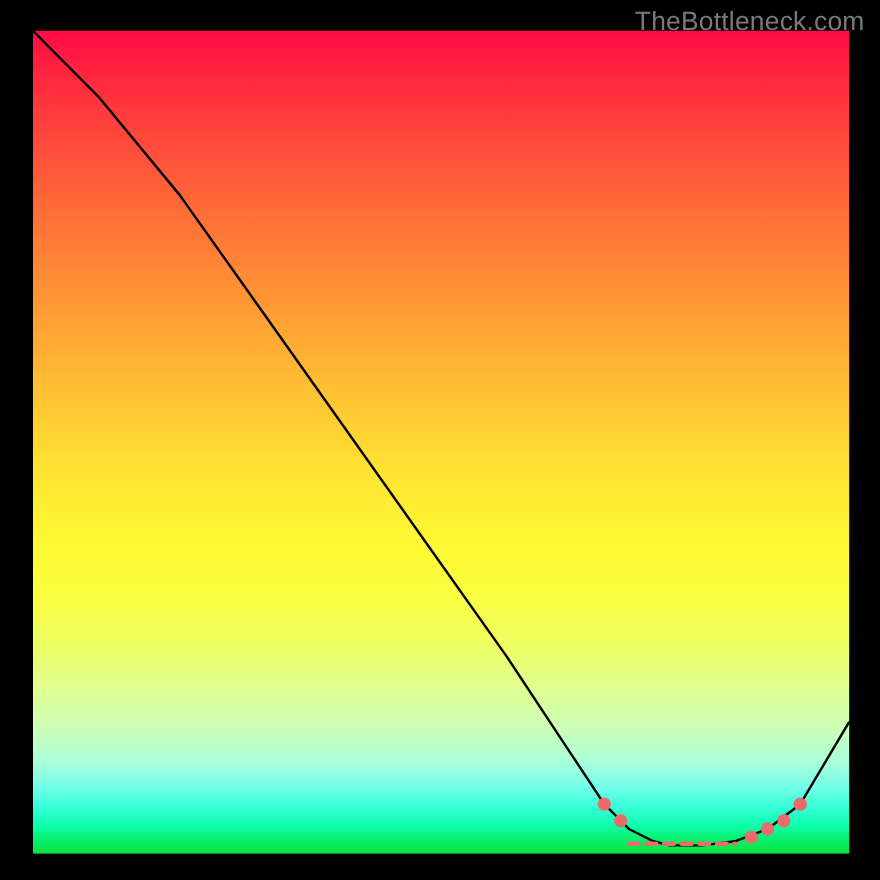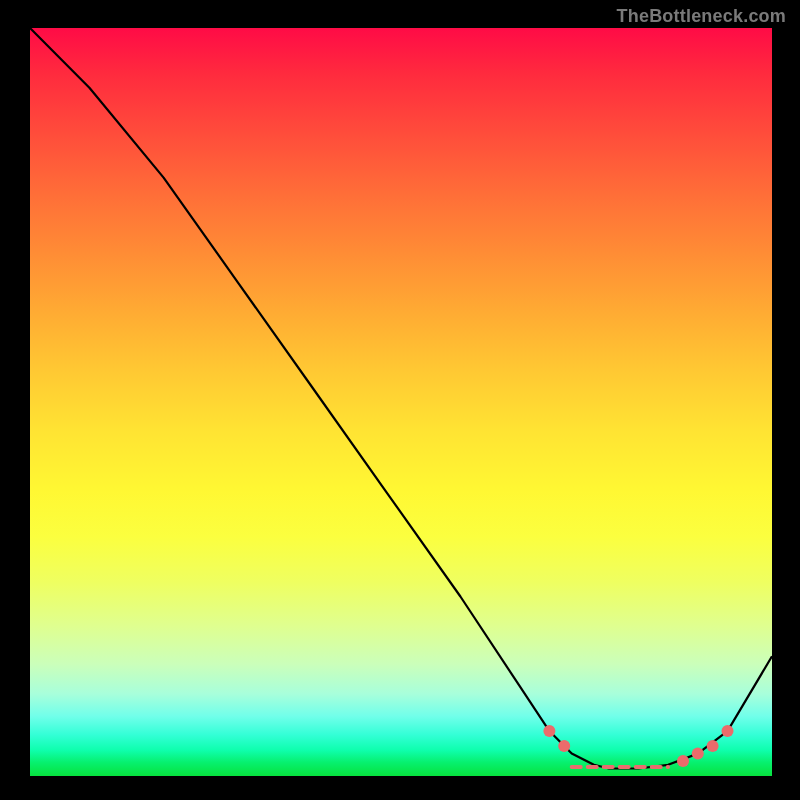--- a/index.html
+++ b/index.html
@@ -14,22 +14,22 @@
     position: relative;
     width: 800px;
     height: 800px;
     background: #000;
   }
   .attribution {
     position: absolute;
     top: 6px;
     right: 14px;
     font-family: Arial, Helvetica, sans-serif;
-    font-size: 18px;
-    font-weight: 700;
+    font-size: 24px;
+    font-weight: 400;
     color: #7a7a7a;
     letter-spacing: 0.2px;
     z-index: 3;
   }
   .plot-area {
     position: absolute;
     left: 30px;
     top: 28px;
     width: 742px;
     height: 748px;

